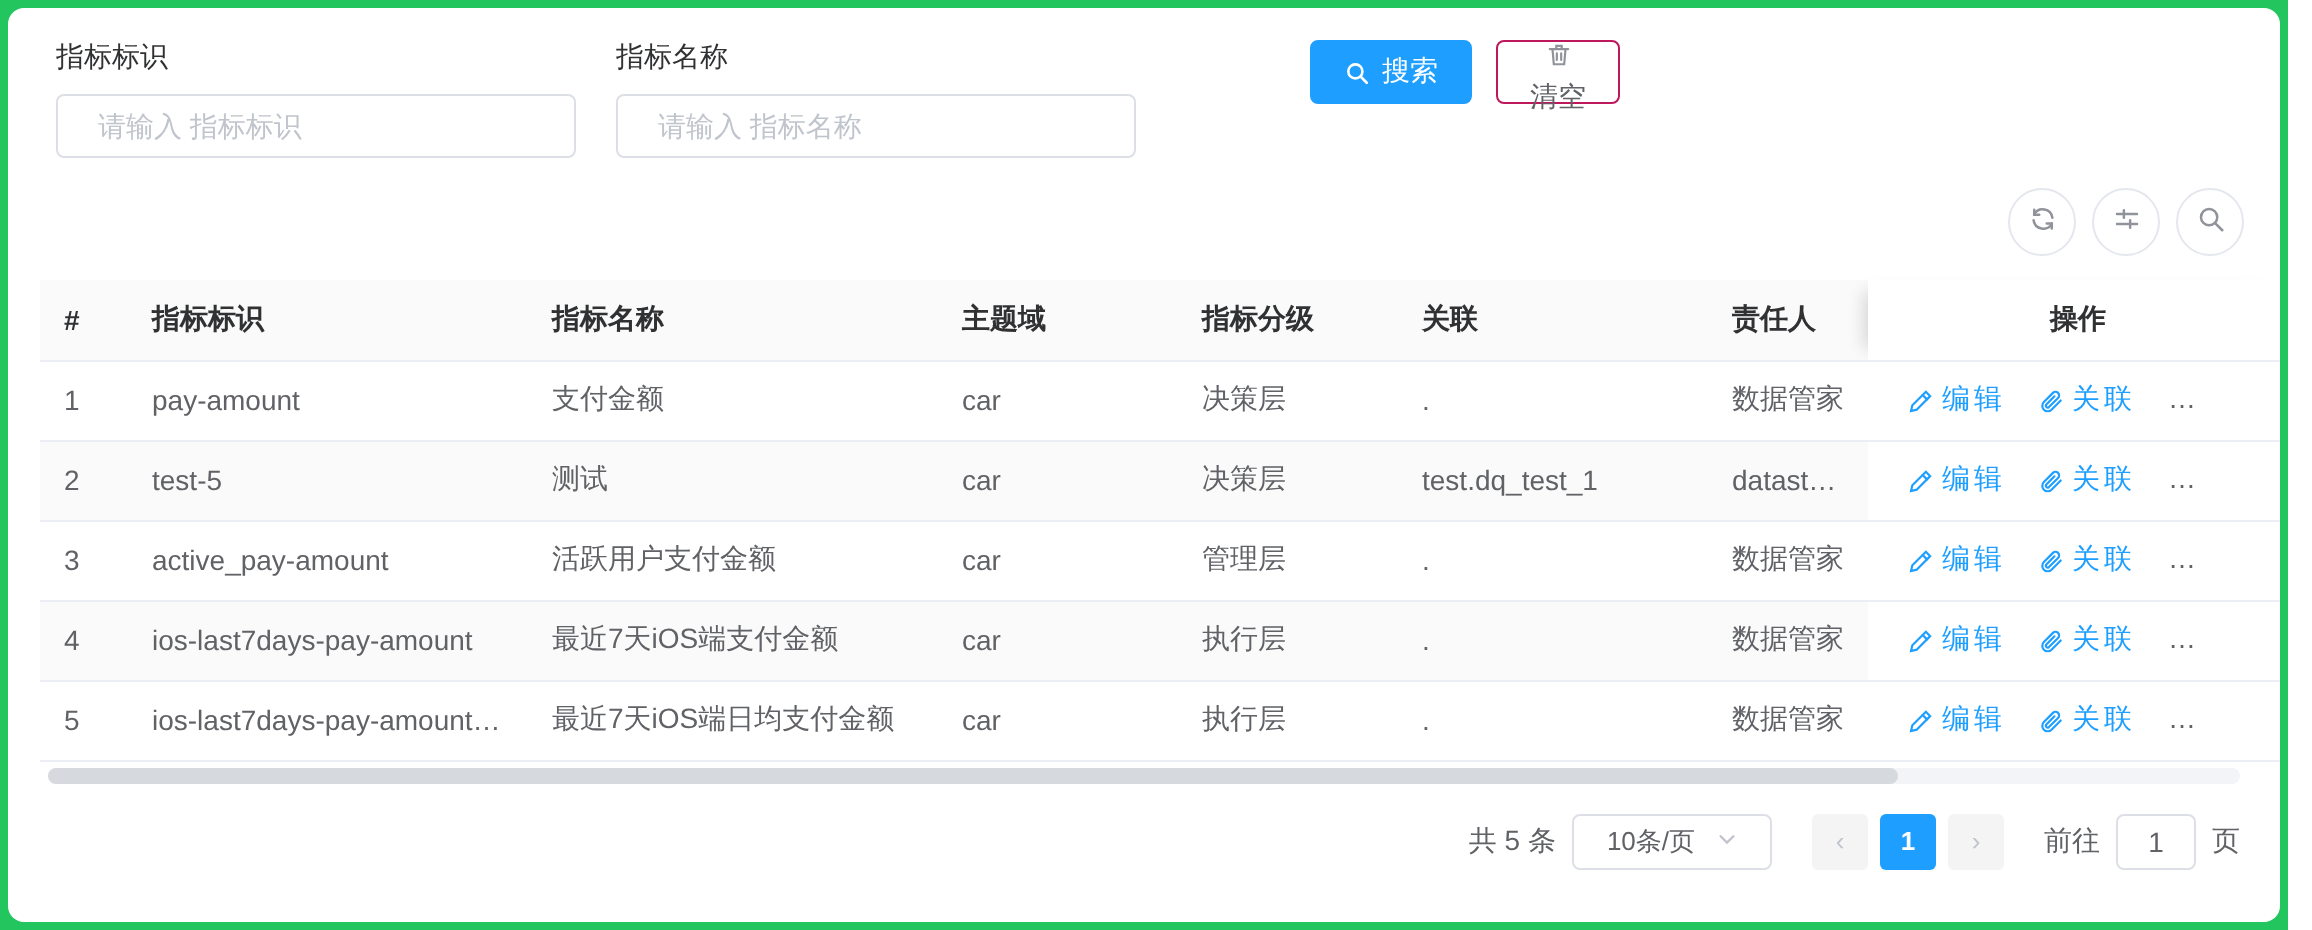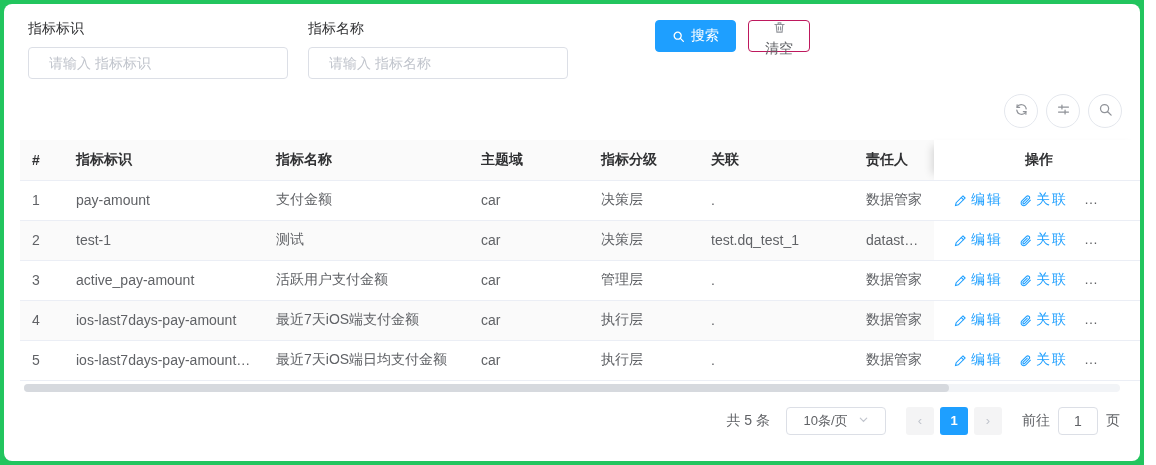--- a/index.html
+++ b/index.html
@@ -34,21 +34,21 @@
   .action-link.spaced span { letter-spacing:2px; }
   .action-link.disabled { color:#c0c4cc; cursor:not-allowed; }
   .action-link svg { display:block; }
 
   
   .hscroll { height:8px; margin:3px 4px 0; background:#f2f4f7; border-radius:4px; position:relative; }
   .hscroll .thumb { position:absolute; left:0; top:0; height:8px; width:925px; background:#d6d9de; border-radius:4px; cursor:grab; }
 
   
   .pager { display:flex; align-items:center; justify-content:flex-end; gap:8px; margin:15px 8px 0 0; font-size:14px; color:#606266; }
-  .total-text { margin-right:8px; }
+  .total-text { }
   .page-size { width:100px; height:28px; border:1px solid #dcdfe6; border-radius:4px; background:#fff; display:flex; align-items:center; justify-content:center; gap:10px; font-size:13px; color:#606266; cursor:pointer; }
   .page-size svg { color:#c0c4cc; }
   .page-group { display:flex; align-items:center; gap:6px; margin:0 12px; }
   .page-btn { width:28px; height:28px; border-radius:3px; background:#f4f4f5; color:#c0c4cc; display:flex; align-items:center; justify-content:center; font-size:13px; cursor:pointer; border:none; }
   .page-btn.active { background:#1e9fff; color:#fff; font-weight:600; }
   .goto { display:flex; align-items:center; gap:8px; }
   .goto input { width:40px; height:28px; border:1px solid #dcdfe6; border-radius:4px; text-align:center; font-size:14px; color:#606266; outline:none; }
 </style>
 </head>
 <body>
@@ -167,21 +167,21 @@
                     <svg width="13" height="13" viewBox="0 0 24 24" fill="none" stroke="currentColor" stroke-width="2" stroke-linecap="round">
                       <circle cx="12" cy="12" r="8.5"></circle>
                       <path d="M7.5 10h9M7.5 14h5.5"></path>
                     </svg>
                   </span>
                   <span>血缘分析</span>
                 </a></td>
             </tr>
             <tr class="striped">
               <td>2</td>
-              <td>test-1</td>
+              <td>test-5</td>
               <td>测试</td>
               <td>car</td>
               <td>决策层</td>
               <td>test.dq_test_1</td>
               <td>dataste...</td>
               <td class="op"><a class="action-link spaced">
                   <span>
                     <svg width="13" height="13" viewBox="0 0 24 24" fill="none" stroke="currentColor" stroke-width="2" stroke-linecap="round">
                       <path d="M16.5 3.5l4 4L8 20l-5.2 1.2L4 16z"></path>
                       <path d="M13.5 6.5l4 4"></path>

